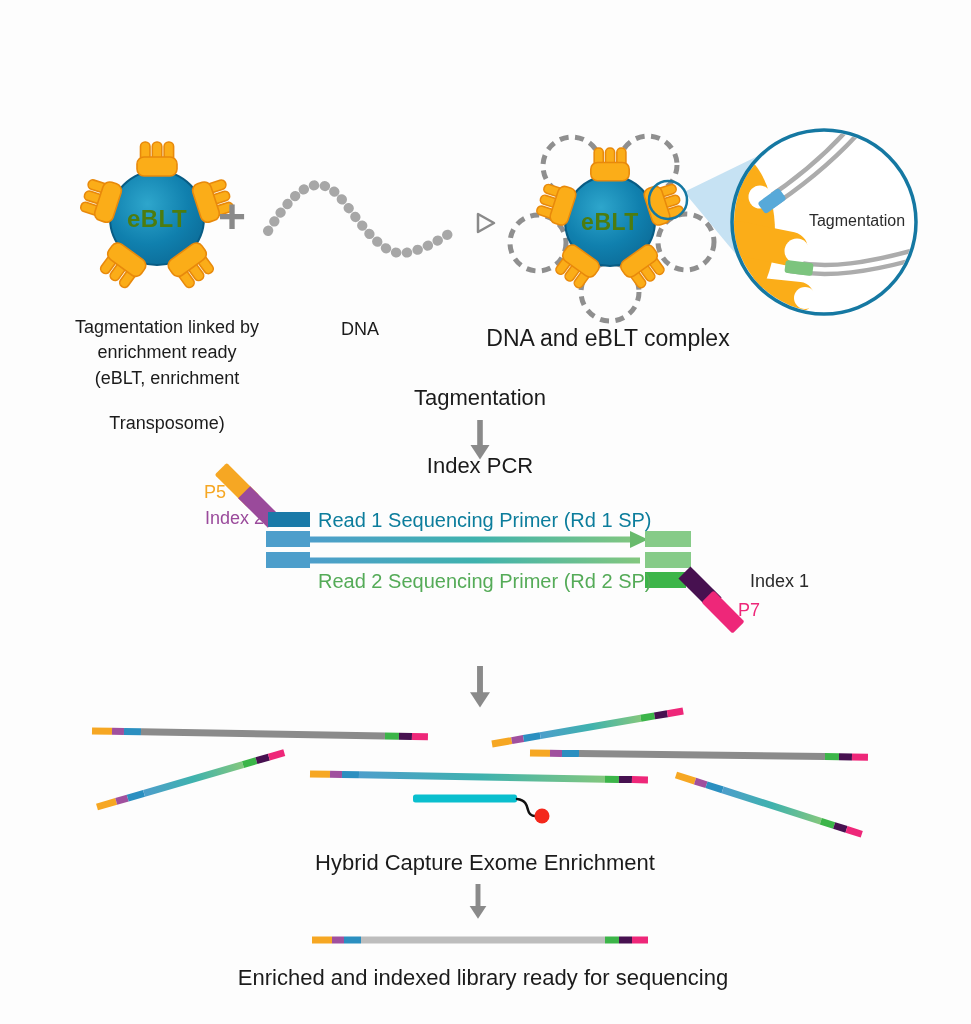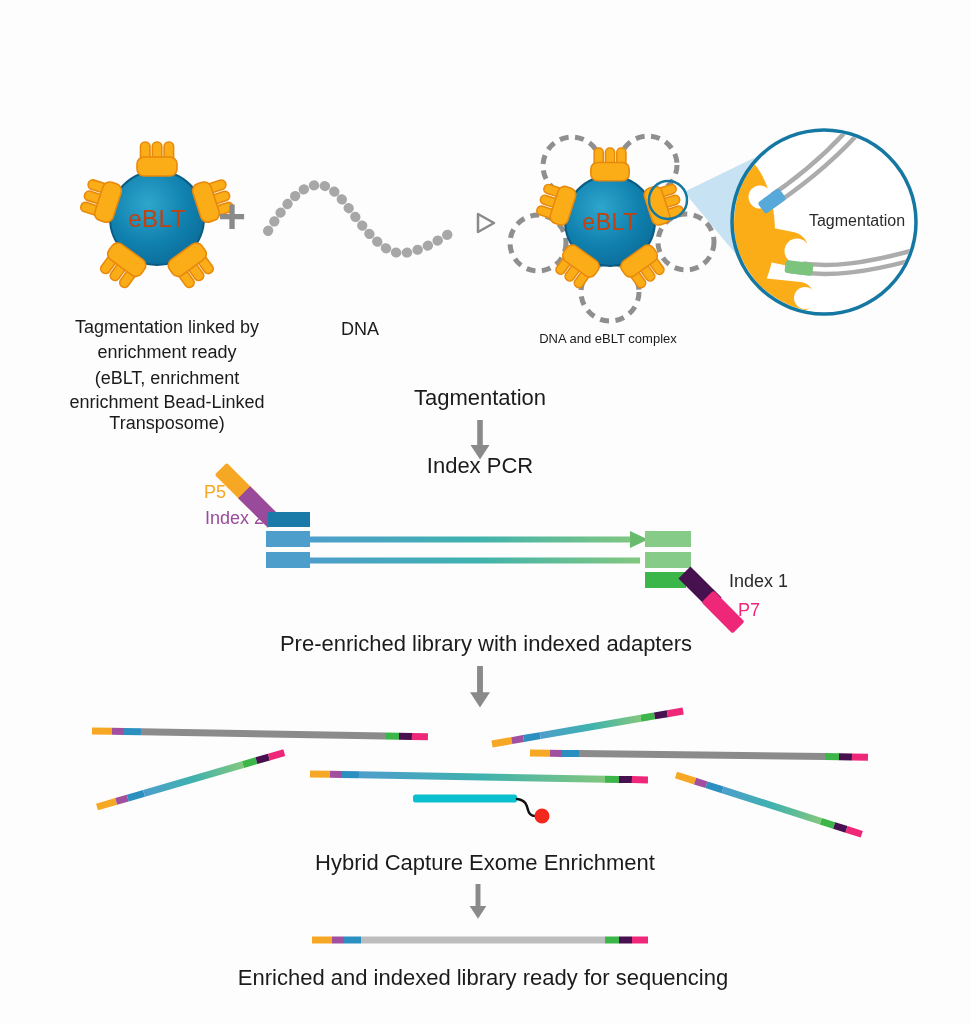--- a/index.html
+++ b/index.html
@@ -6,21 +6,21 @@
   .stage{position:relative;width:971px;height:1024px;background:#FDFDFD;overflow:hidden;
          font-family:"Liberation Sans", sans-serif;color:var(--text-dark);}
   svg{position:absolute;left:0;top:0;}
   .lbl{position:absolute;transform:translate(-50%,-50%);white-space:nowrap;color:var(--text-dark);}
   .lbl-left{transform:translate(0,-50%);}
   .lbl-right{transform:translate(-100%,-50%);}
   .cap{font-size:18px;}
   .head{font-size:22px;font-weight:500;}
   .primer{font-size:20px;font-weight:500;}
   .adp{font-size:18px;}
-  .eblt{font-size:24px;font-weight:400;color:#c2410c;letter-spacing:.5px;}
+  .eblt{font-size:24px;font-weight:700;color:#4d7c0f;letter-spacing:.5px;}
   .eblt2{font-size:23px;}
   .plus{font-size:48px;font-weight:600;color:var(--arrow-gray);}
   .lens-lbl{font-size:16px;color:#2B2B2B;}
   .c-p5{color:var(--p5-orange);}
   .c-ix2{color:var(--index2-purple);}
   .c-rd1{color:var(--read1-teal);}
   .c-rd2{color:var(--read2-green);}
   .c-ix1{color:#2A2A2A;}
   .c-p7{color:var(--p7-pink);}
 
@@ -243,32 +243,32 @@
   </g>
 </svg>
 
 <div class="lbl eblt" style="left:157px;top:219px">eBLT</div>
 <div class="lbl eblt eblt2" style="left:610px;top:222px">eBLT</div>
 <div class="lbl plus" style="left:232px;top:216px">+</div>
 
 <div class="lbl cap" style="left:167px;top:327px">Tagmentation linked by</div>
 <div class="lbl cap" style="left:167px;top:352px">enrichment ready</div>
 <div class="lbl cap" style="left:167px;top:378px">(eBLT, enrichment</div>
-<div class="lbl cap" style="left:167px;top:402px">enrichment Bead-Linked</div>
 <div class="lbl cap" style="left:167px;top:423px">Transposome)</div>
 
 <div class="lbl cap" style="left:360px;top:329px">DNA</div>
-<div class="lbl cap" style="left:608px;top:338px;font-size:13px">DNA and eBLT complex</div>
+<div class="lbl cap" style="left:608px;top:338px;font-size:23px">DNA and eBLT complex</div>
 <div class="lbl lens-lbl" style="left:857px;top:221px">Tagmentation</div>
 
 <div class="lbl head" style="left:480px;top:398px">Tagmentation</div>
 <div class="lbl head" style="left:480px;top:466px">Index PCR</div>
 
 <div class="lbl lbl-right adp c-p5" style="left:226px;top:492px">P5</div>
 <div class="lbl lbl-right adp c-ix2" style="left:264px;top:518px">Index 2</div>
-<div class="lbl lbl-left adp c-ix1" style="left:729px;top:581px">Index 1</div>
+<div class="lbl lbl-left primer c-rd1" style="left:318px;top:520px">Read 1 Sequencing Primer (Rd 1 SP)</div>
+<div class="lbl lbl-left primer c-rd2" style="left:318px;top:581px">Read 2 Sequencing Primer (Rd 2 SP)</div>
+<div class="lbl lbl-left adp c-ix1" style="left:750px;top:581px">Index 1</div>
 <div class="lbl lbl-left adp c-p7" style="left:738px;top:610px">P7</div>
 
-<div class="lbl head" style="left:486px;top:644px">Pre-enriched library with indexed adapters</div>
 <div class="lbl head" style="left:485px;top:863px">Hybrid Capture Exome Enrichment</div>
 <div class="lbl head" style="left:483px;top:978px">Enriched and indexed library ready for sequencing</div>
 
 </div>
 
 </body></html>

